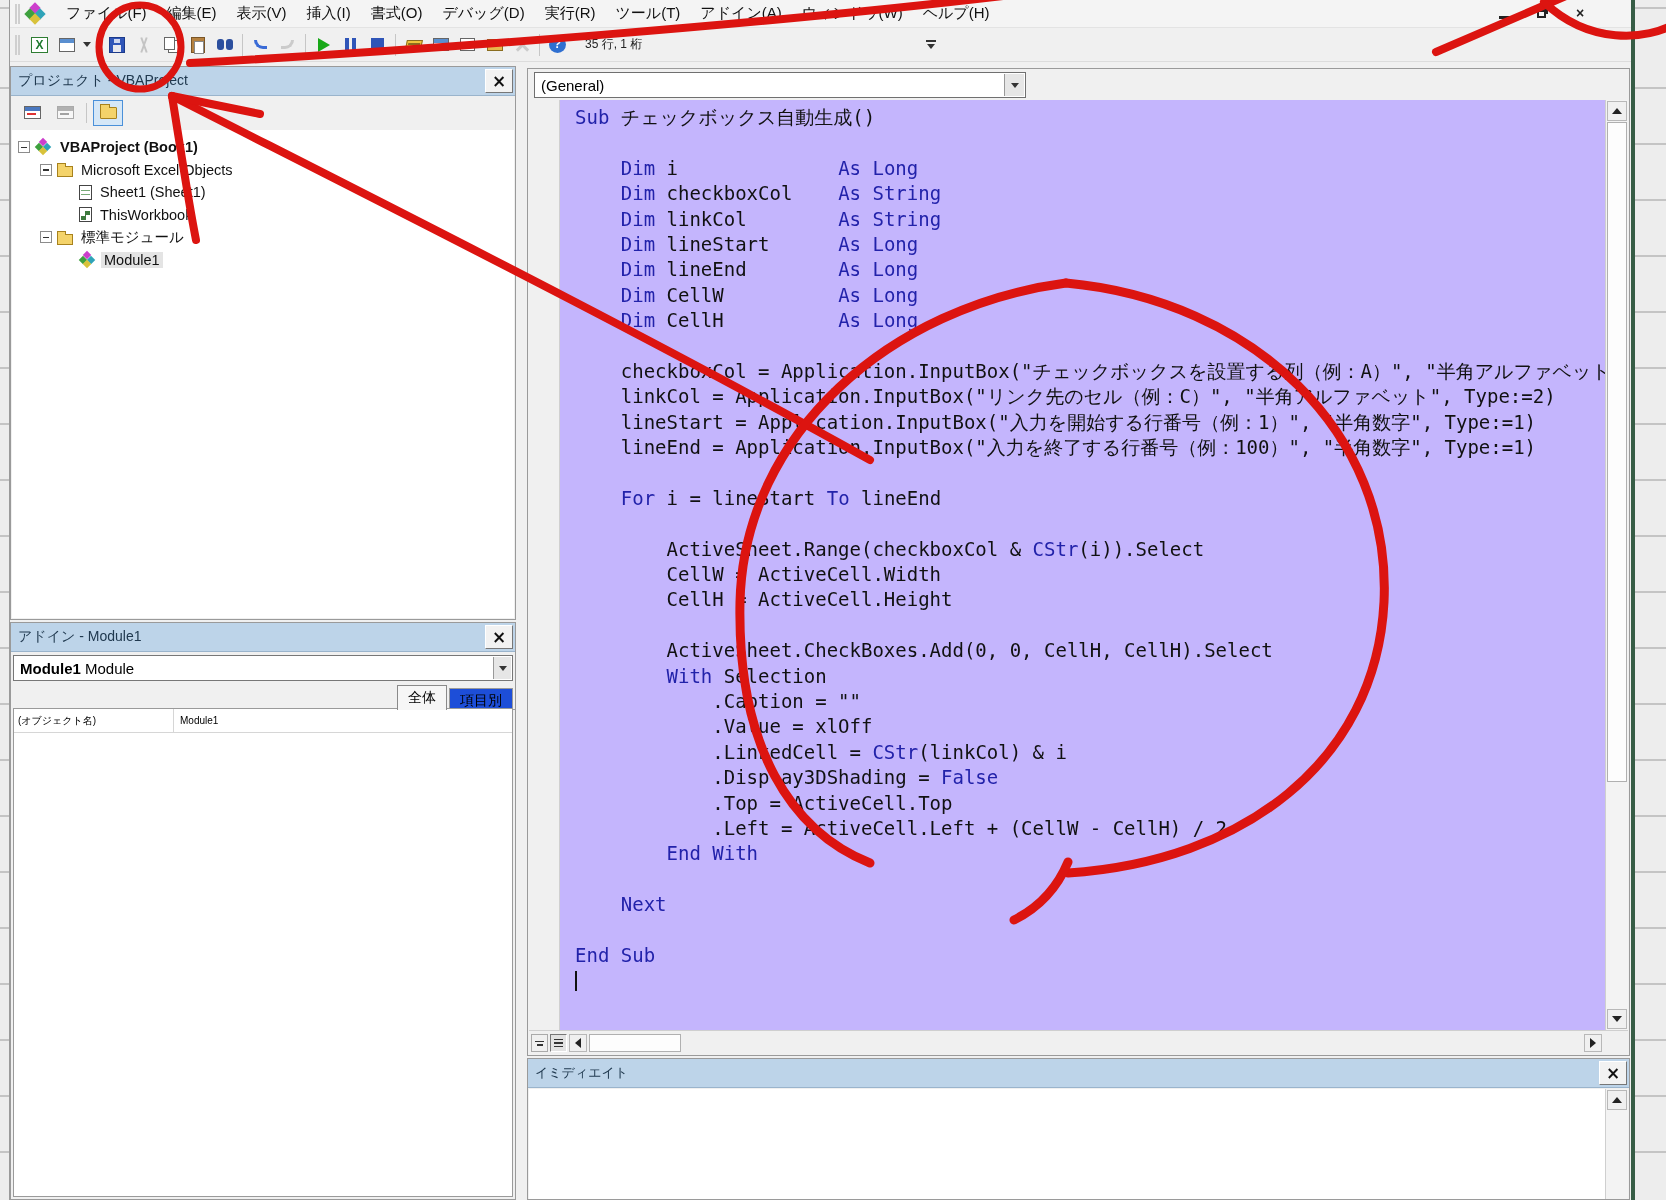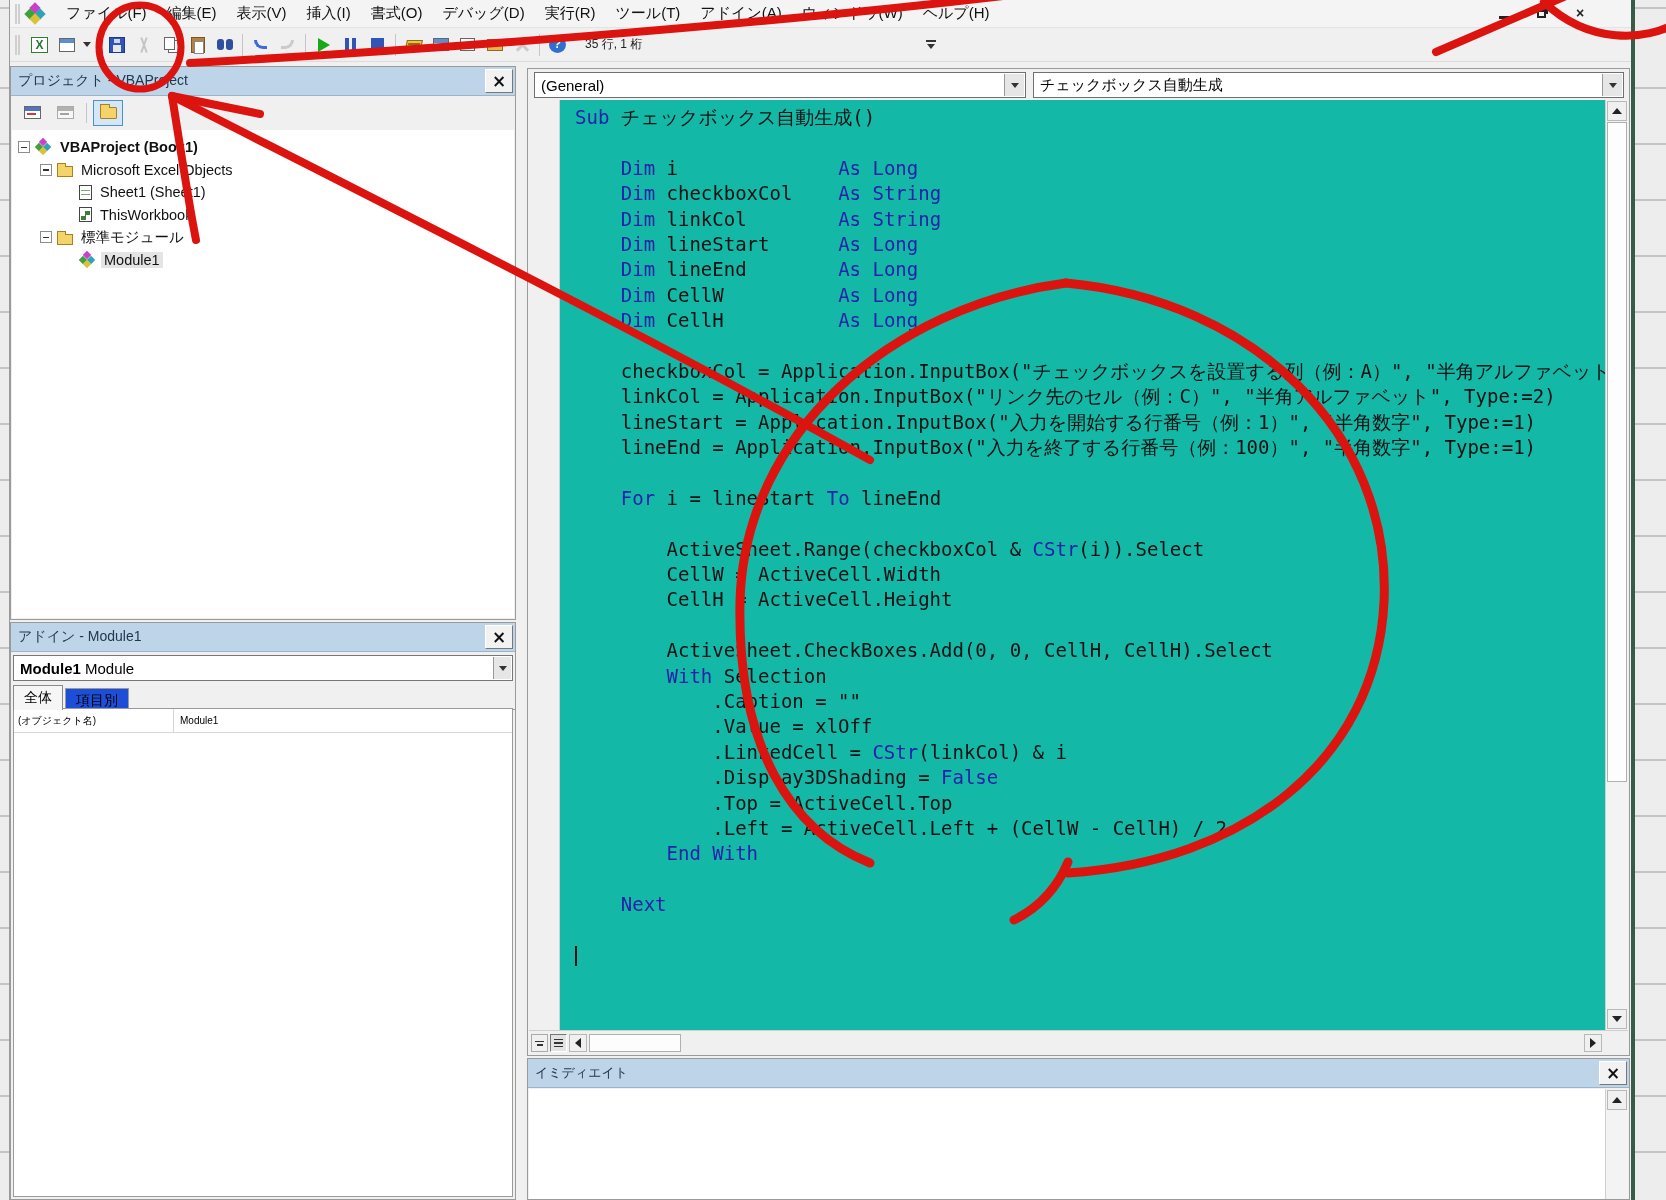--- a/index.html
+++ b/index.html
@@ -109,37 +109,37 @@
   .ti-folder { background:#f4d36a; border:1px solid #a8821d; width:16px; height:11px; margin-top:4px; }
   .ti-folder:before { content:""; position:absolute; left:-1px; top:-4px; width:7px; height:3px; background:#f4d36a; border:1px solid #a8821d; border-bottom:none; }
   .ti-sheet { width:13px; height:15px; background:#fff; border:1px solid #444; }
   .ti-sheet:before { content:""; position:absolute; inset:1px; background:repeating-linear-gradient(180deg,#fff 0 3px,#7a7 3px 4px); }
   .ti-wb { width:13px; height:15px; background:#fff; border:1px solid #444; }
   .ti-wb:before { content:""; position:absolute; left:1px; top:3px; width:9px; height:9px; background:repeating-conic-gradient(#3e7a3e 0 25%, #fff 0 50%); }
 
   #properties-panel { left:0; top:622px; width:506px; height:578px; }
   #prop-combo { margin:3px 2px 0 2px; height:26px; background:#fff; border:1px solid #777; display:flex; align-items:center; position:relative; padding-left:6px; font-size:15px; }
   #prop-combo .arrow { position:absolute; right:1px; top:1px; bottom:1px; width:18px; background:#e6e6e6; border-left:1px solid #999; display:flex; align-items:center; justify-content:center; }
-  #prop-tabs { display:flex; margin:4px 0 0 2px; height:25px; border-bottom:1px solid #9a9a9a; }
+  #prop-tabs { display:flex; margin:4px 0 0 2px; height:25px; border-bottom:1px solid #9a9a9a;justify-content:flex-end; }
   .tab { font-size:14px; padding:3px 10px 0 10px; border:1px solid #9a9a9a; border-bottom:none; background:#1d4ed8; margin-right:2px; position:relative; }
   .tab.active { background:#f6f6f6; top:0; border-color:#8a8a8a; height:25px; z-index:2; }
   .tab.inactive { height:22px; margin-top:3px; }
   #prop-grid { position:absolute; left:2px; right:2px; top:85px; bottom:2px; background:#fff; border:1px solid #9a9a9a; }
   .prop-row { height:24px; display:flex; border-bottom:1px solid #d6d6d6; font-size:10px; align-items:center; }
   .prop-row .pname { width:160px; padding-left:4px; border-right:1px solid #d6d6d6; height:100%; display:flex; align-items:center; }
   .prop-row .pval { padding-left:6px; }
 
   
   #code-win { position:absolute; left:517px; top:68px; width:1103px; height:988px; background:#f0f0f0; border:1px solid #9a9a9a; }
   #code-header { height:31px; position:relative;text-align:right; }
   .combo { position:absolute; top:3px; height:26px; background:#fff; border:1px solid #707070; font-size:15px; display:flex; align-items:center; padding-left:6px; }
   .combo .arrow { position:absolute; right:1px; top:1px; bottom:1px; width:20px; background:#e6e6e6; border-left:1px solid #999; display:flex; align-items:center; justify-content:center; }
   #combo-proc-left { left:6px; width:492px; }
   #combo-proc-right { left:505px; width:591px; }
-  #code-body { position:absolute; left:1px; right:1px; top:31px; bottom:25px; background:#14b8a6;border-radius:22px; }
+  #code-body { position:absolute; left:1px; right:1px; top:31px; bottom:25px; background:#c4b5fd;border-radius:22px; }
   #code-margin { position:absolute; left:0; top:0; bottom:0; width:31px; background:#f0f0f0; border-right:1px solid #d0d0d0; }
   #code-text { position:absolute; left:32px; right:23px; top:0; bottom:0; overflow:hidden; padding:5px 0 0 14px; font-family:"DejaVu Sans Mono",monospace; font-size:19px; line-height:25.4px; color:#111; }
   .cl { white-space:pre; height:25.4px; }
   .kw { color:#2222aa; }
   .caret { display:inline-block; width:2px; height:20px; background:#111; vertical-align:-4px; }
   .vscroll { position:absolute; right:0; top:0; bottom:0; width:23px; background:#f3f3f3; border-left:1px solid #cfcfcf; }
   .sbtn { position:absolute; left:1px; right:1px; height:20px; background:#f0f0f0; border:1px solid #b8b8b8; display:flex; align-items:center; justify-content:center; }
   .tri-up { width:0; height:0; border-left:5px solid transparent; border-right:5px solid transparent; border-bottom:6px solid #222; }
   .tri-dn { width:0; height:0; border-left:5px solid transparent; border-right:5px solid transparent; border-top:6px solid #222; }
   .tri-lf { width:0; height:0; border-top:5px solid transparent; border-bottom:5px solid transparent; border-right:6px solid #222; }
@@ -362,26 +362,20 @@
     </div>
 
     <div id="code-win">
       <div id="code-header">
         <div class="combo" id="combo-proc-left">
           <span>(General)</span>
           <span class="arrow">
               <span class="tri-down"></span>
             </span>
         </div>
-        <div class="combo" id="combo-proc-right">
-          <span>チェックボックス自動生成</span>
-          <span class="arrow">
-              <span class="tri-down"></span>
-            </span>
-        </div>
       </div>
       <div id="code-body">
         <div id="code-margin"></div>
         <div id="code-text">
             <div class="cl"><span class="kw">Sub</span><span> チェックボックス自動生成()</span></div>
             <div class="cl">&nbsp;</div>
             <div class="cl"><span>    </span><span class="kw">Dim</span><span> i              </span><span class="kw">As Long</span></div>
             <div class="cl"><span>    </span><span class="kw">Dim</span><span> checkboxCol    </span><span class="kw">As String</span></div>
             <div class="cl"><span>    </span><span class="kw">Dim</span><span> linkCol        </span><span class="kw">As String</span></div>
             <div class="cl"><span>    </span><span class="kw">Dim</span><span> lineStart      </span><span class="kw">As Long</span></div>
@@ -405,20 +399,21 @@
             <div class="cl"><span>            .Caption = ""</span></div>
             <div class="cl"><span>            .Value = xlOff</span></div>
             <div class="cl"><span>            .LinkedCell = </span><span class="kw">CStr</span><span>(linkCol) &amp; i</span></div>
             <div class="cl"><span>            .Display3DShading = </span><span class="kw">False</span></div>
             <div class="cl"><span>            .Top = ActiveCell.Top</span></div>
             <div class="cl"><span>            .Left = ActiveCell.Left + (CellW - CellH) / 2</span></div>
             <div class="cl"><span>        </span><span class="kw">End With</span></div>
             <div class="cl">&nbsp;</div>
             <div class="cl"><span>    </span><span class="kw">Next</span></div>
             <div class="cl">&nbsp;</div>
+            <div class="cl"><span class="kw">End Sub</span></div>
             <div class="cl"><span class="caret"></span></div>
           </div>
         <div class="vscroll">
           <div class="sbtn" style="top:1px;">
               <span class="tri-up"></span>
             </div>
           <div id="code-vthumb"></div>
           <div class="sbtn" style="bottom:1px;">
               <span class="tri-dn"></span>
             </div>

